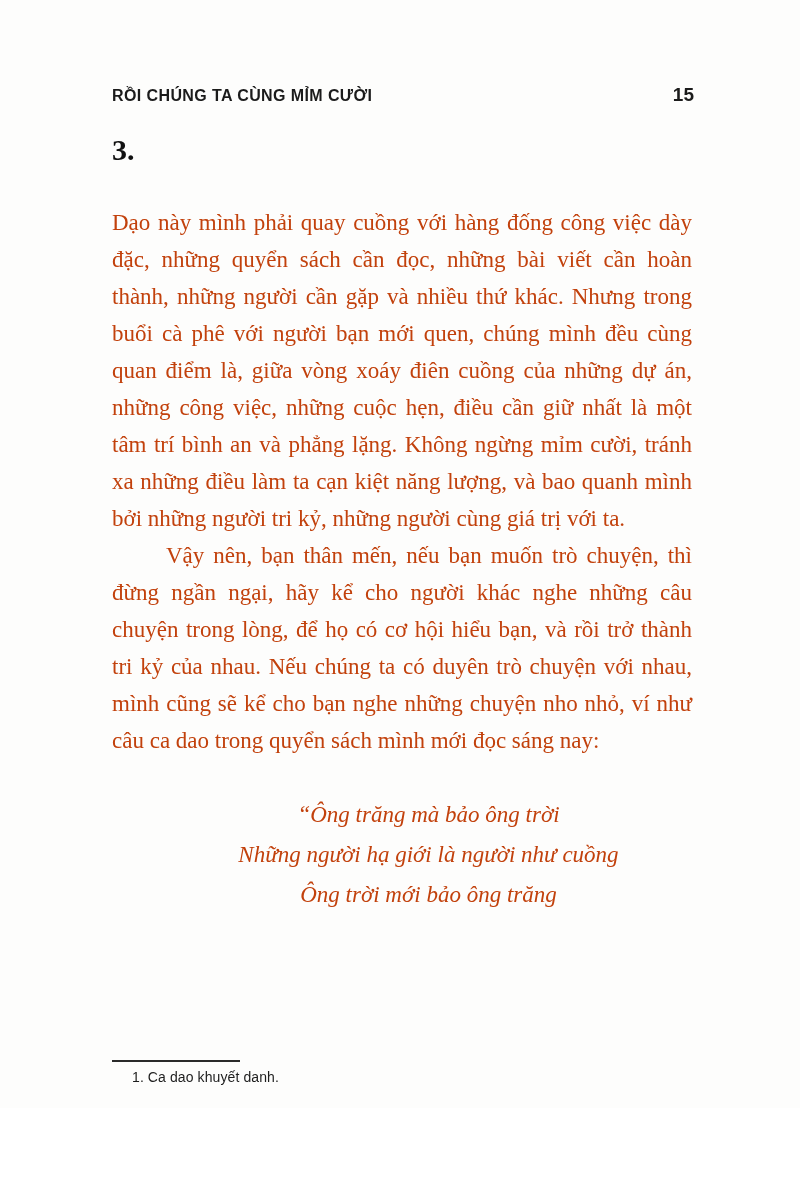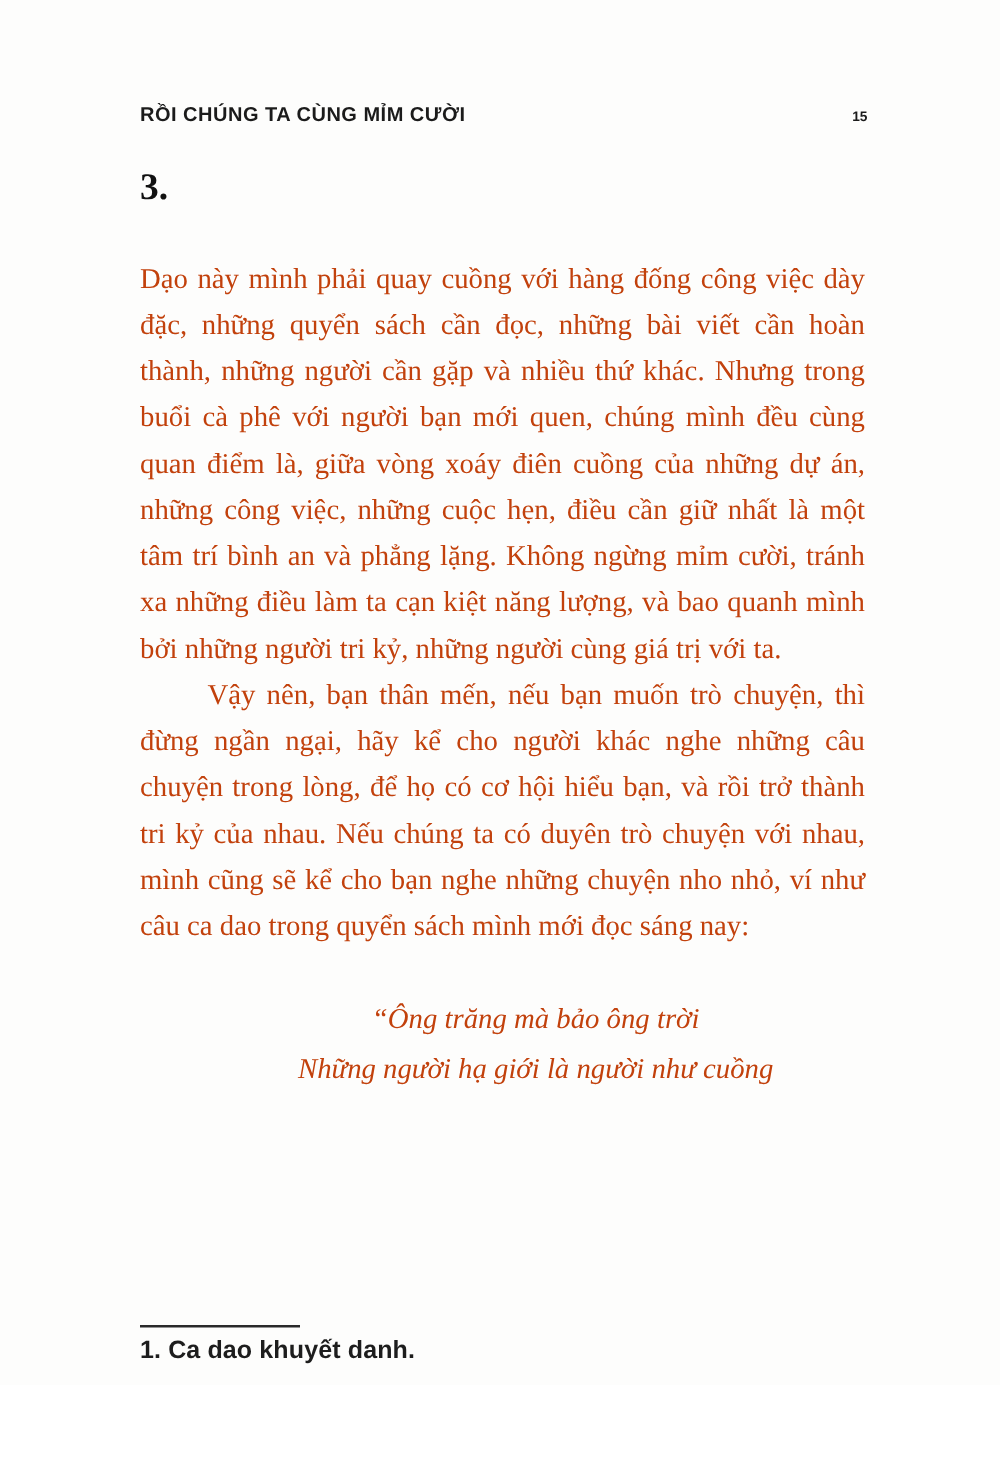--- a/index.html
+++ b/index.html
@@ -25,21 +25,21 @@
     display: flex;
     justify-content: space-between;
     align-items: baseline;
     font-family: "Liberation Sans", sans-serif;
     font-size: 16px;
     font-weight: 600;
     letter-spacing: 0.4px;
     color: #1b1b1b;
   }
   .running-header .page-number {
-    font-size: 11px;
+    font-size: 19px;
     font-weight: 700;
     letter-spacing: 0;
   }
   
   .chapter-number {
     position: absolute;
     top: 133px;
     left: 112px;
     font-size: 30px;
     font-weight: 700;
@@ -89,24 +89,25 @@
     top: 1060px;
     font-family: "Liberation Sans", sans-serif;
   }
   .footnote-divider {
     width: 128px;
     height: 0;
     border-top: 2px solid #2a2a2a;
     margin-bottom: 7px;
   }
   .footnote-text {
-    font-size: 20px;
-    font-weight: 700;
+    font-size: 14px;
+    font-weight: 400;
     color: #1d1d1d;
     letter-spacing: 0.1px;
+    margin-left: 20px;
   }
 </style>
 </head>
 <body>
 
 <div class="page">
 
   <div class="running-header">
     <span class="running-title">RỒI CHÚNG TA CÙNG MỈM CƯỜI</span>
     <span class="page-number">15</span>
@@ -114,20 +115,21 @@
 
   <div class="chapter-number">3.</div>
 
   <div class="body-block">
     <p>Dạo này mình phải quay cuồng với hàng đống công việc dày đặc, những quyển sách cần đọc, những bài viết cần hoàn thành, những người cần gặp và nhiều thứ khác. Nhưng trong buổi cà phê với người bạn mới quen, chúng mình đều cùng quan điểm là, giữa vòng xoáy điên cuồng của những dự án, những công việc, những cuộc hẹn, điều cần giữ nhất là một tâm trí bình an và phẳng lặng. Không ngừng mỉm cười, tránh xa những điều làm ta cạn kiệt năng lượng, và bao quanh mình bởi những người tri kỷ, những người cùng giá trị với ta.</p>
     <p class="indented">Vậy nên, bạn thân mến, nếu bạn muốn trò chuyện, thì đừng ngần ngại, hãy kể cho người khác nghe những câu chuyện trong lòng, để họ có cơ hội hiểu bạn, và rồi trở thành tri kỷ của nhau. Nếu chúng ta có duyên trò chuyện với nhau, mình cũng sẽ kể cho bạn nghe những chuyện nho nhỏ, ví như câu ca dao trong quyển sách mình mới đọc sáng nay:</p>
 
     <div class="poem">
       <p class="poem-line">“Ông trăng mà bảo ông trời</p>
       <p class="poem-line">Những người hạ giới là người như cuồng</p>
+      <p class="poem-line">Ông trời mới bảo ông trăng</p>
     </div>
   </div>
 
   <div class="footnote-block">
     <div class="footnote-divider"></div>
     <div class="footnote-text">1. Ca dao khuyết danh.</div>
   </div>
 
 </div>
 

